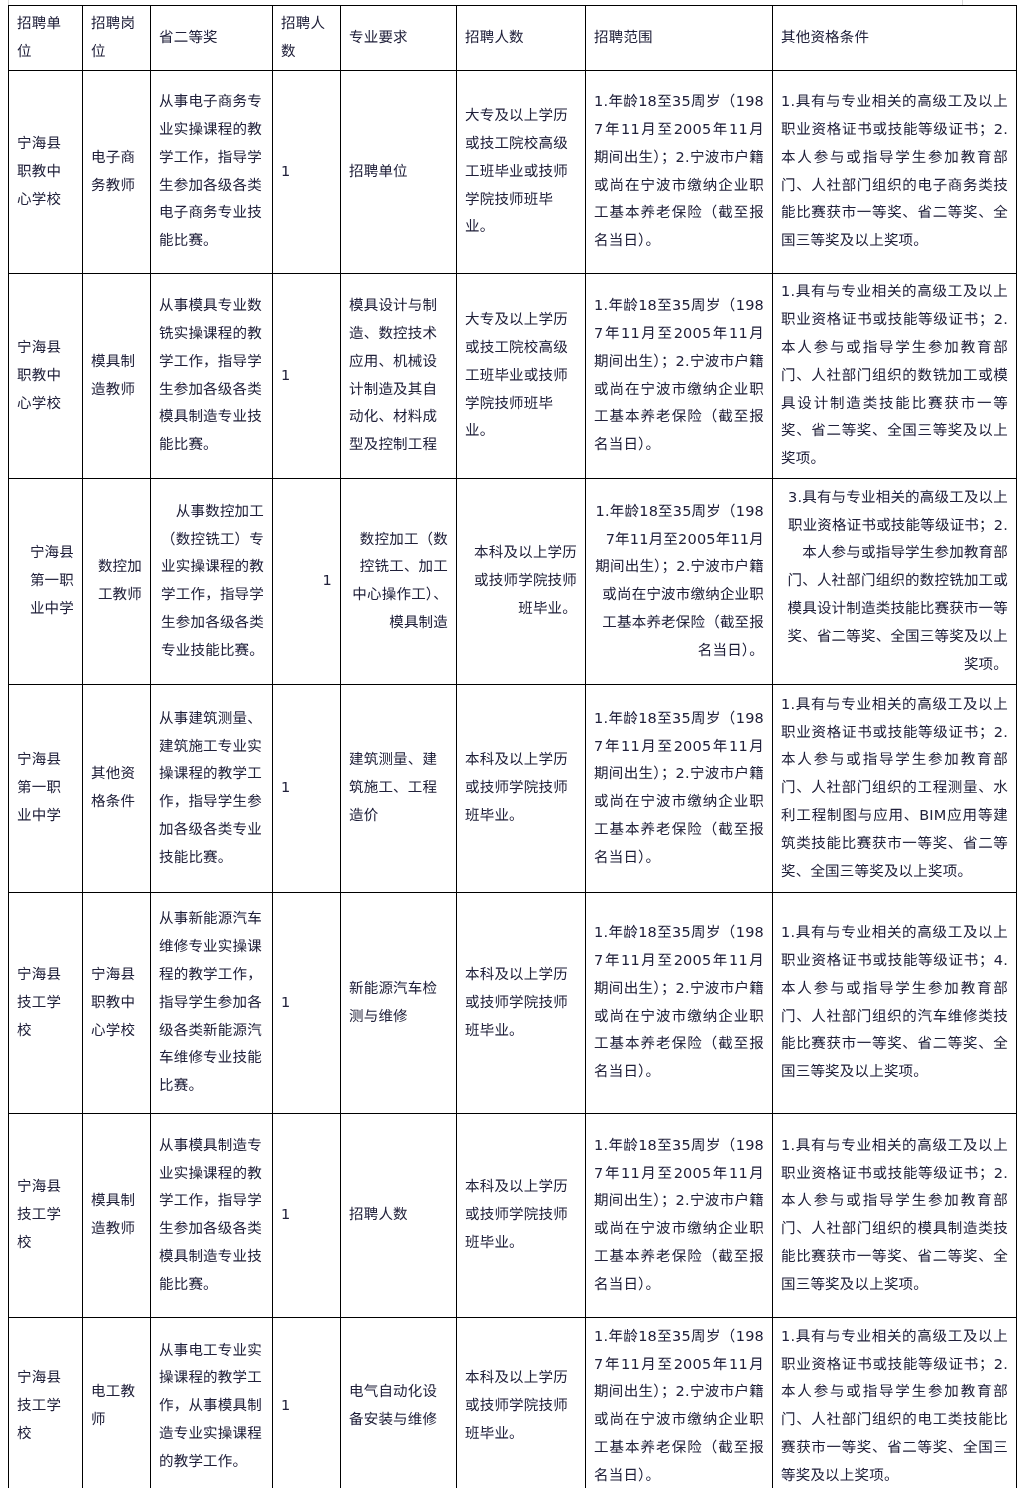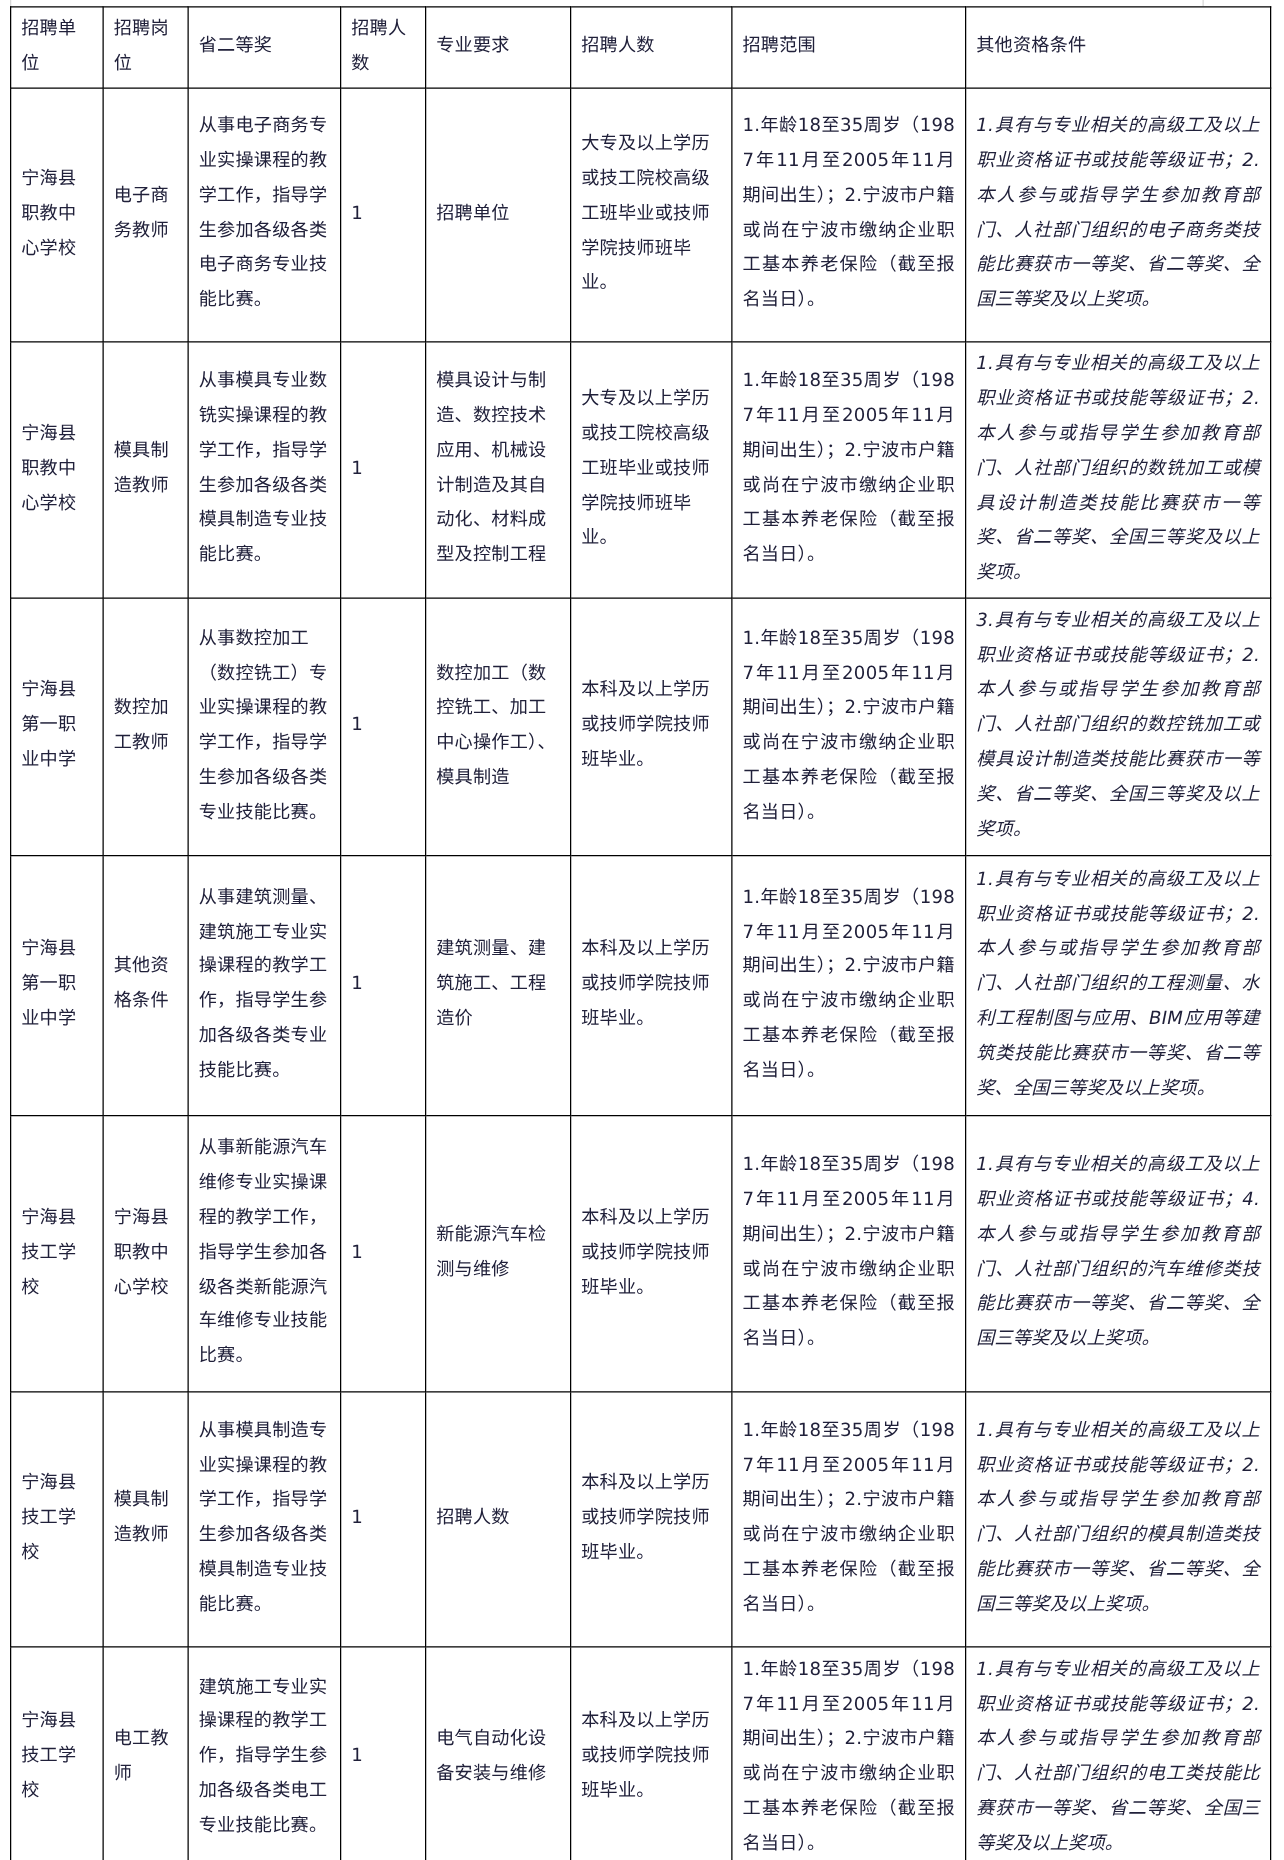--- a/index.html
+++ b/index.html
@@ -73,26 +73,26 @@
   col.c-edu     { width: 129px; }
   col.c-scope   { width: 187px; }
   col.c-other   { width: 244px; }
 
   td.unit, td.post { text-align: left; }
   td.count { text-align: left; }
   td.duty, td.major, td.edu { text-align: left; }
   td.scope, td.other { text-align: justify; text-justify: inter-ideograph; }
 
   td.scope { line-height: 1.95; }
-  td.other { line-height: 1.95; font-style: italic; }
+  td.other { line-height: 1.95; }
 
   
   tr.r1 td { height: 194px; }
   tr.r2 td { height: 196px; }
-  tr.r3 td { height: 197px; }
+  tr.r3 td { height: 197px; text-align: right; }
   tr.r4 td { height: 199px; }
   tr.r5 td { height: 212px; }
   tr.r6 td { height: 195px; }
   tr.r7 td { height: 169px; }
 
   .cell-text { display: block; white-space: pre-wrap; }
 </style>
 </head>
 <body>
 
@@ -305,21 +305,21 @@
       </tr>
 
       <tr class="r7">
         <td class="unit">
             <span class="cell-text">宁海县技工学校</span>
           </td>
         <td class="post">
             <span class="cell-text">电工教师</span>
           </td>
         <td class="duty">
-            <span class="cell-text">建筑施工专业实操课程的教学工作，指导学生参加各级各类电工专业技能比赛。</span>
+            <span class="cell-text">从事电工专业实操课程的教学工作，从事模具制造专业实操课程的教学工作。</span>
           </td>
         <td class="count">
             <span class="cell-text">1</span>
           </td>
         <td class="major">
             <span class="cell-text">电气自动化设备安装与维修</span>
           </td>
         <td class="edu">
             <span class="cell-text">本科及以上学历或技师学院技师班毕业。</span>
           </td>

